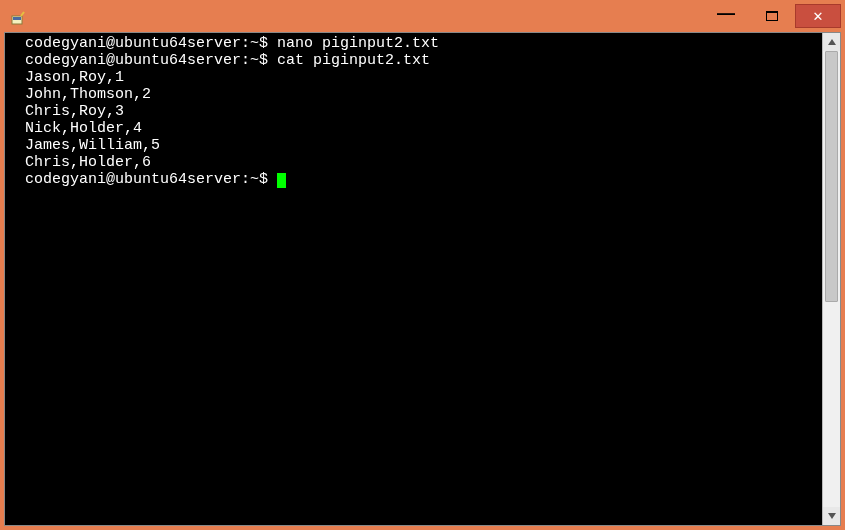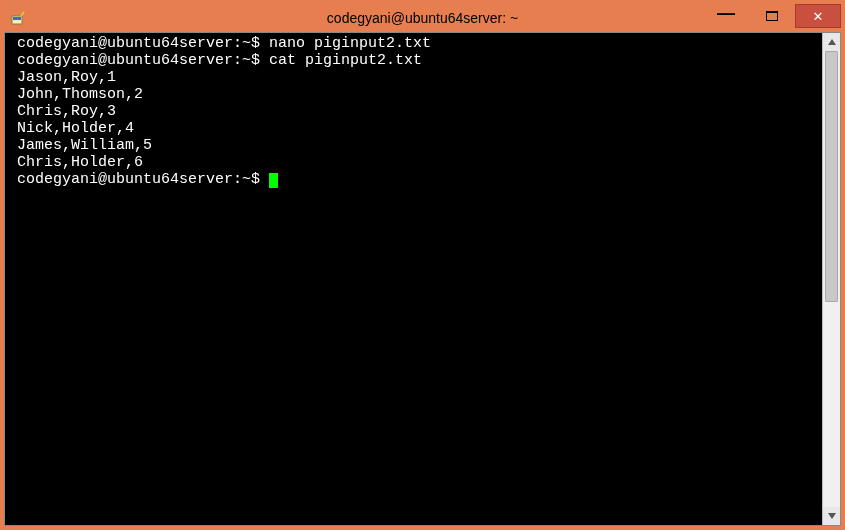--- a/index.html
+++ b/index.html
@@ -66,21 +66,21 @@
     display: flex;
     background: #000;
     border: 1px solid #888;
   }
   .terminal {
     flex: 1;
     background: #000;
     color: #fff;
     font-size: 15px;
     line-height: 17px;
-    padding: 2px 12px;
+    padding: 2px 20px;
     white-space: pre;
     overflow: hidden;
     font-family: "Consolas", "Courier New", monospace;
   }
   .scrollbar {
     width: 18px;
     background: #e8e8e8;
     display: flex;
     flex-direction: column;
     border-left: 1px solid #bbb;
@@ -121,21 +121,20 @@
 
 <div class="window">
   <div class="titlebar">
     <div class="titlebar-icon">
       <svg width="16" height="16" viewBox="0 0 16 16">
         <rect x="2" y="6" width="10" height="8" fill="#f5f0c0" stroke="#8a7a3a" stroke-width="1"></rect>
         <rect x="3" y="7" width="8" height="3" fill="#4a6aa0"></rect>
         <line x1="11" y1="6" x2="14" y2="2" stroke="#e6c040" stroke-width="2"></line>
       </svg>
     </div>
-    <div class="titlebar-title">codegyani@ubuntu64server: ~</div>
     <div class="window-controls">
       <div class="win-btn minimize">—</div>
       <div class="win-btn maximize">
         <svg width="12" height="10" viewBox="0 0 12 10">
           <rect x="0.5" y="0.5" width="11" height="9" fill="none" stroke="#000" stroke-width="1"></rect>
           <line x1="0" y1="1.5" x2="12" y2="1.5" stroke="#000" stroke-width="1"></line>
         </svg>
       </div>
       <div class="win-btn close">✕</div>
     </div>

